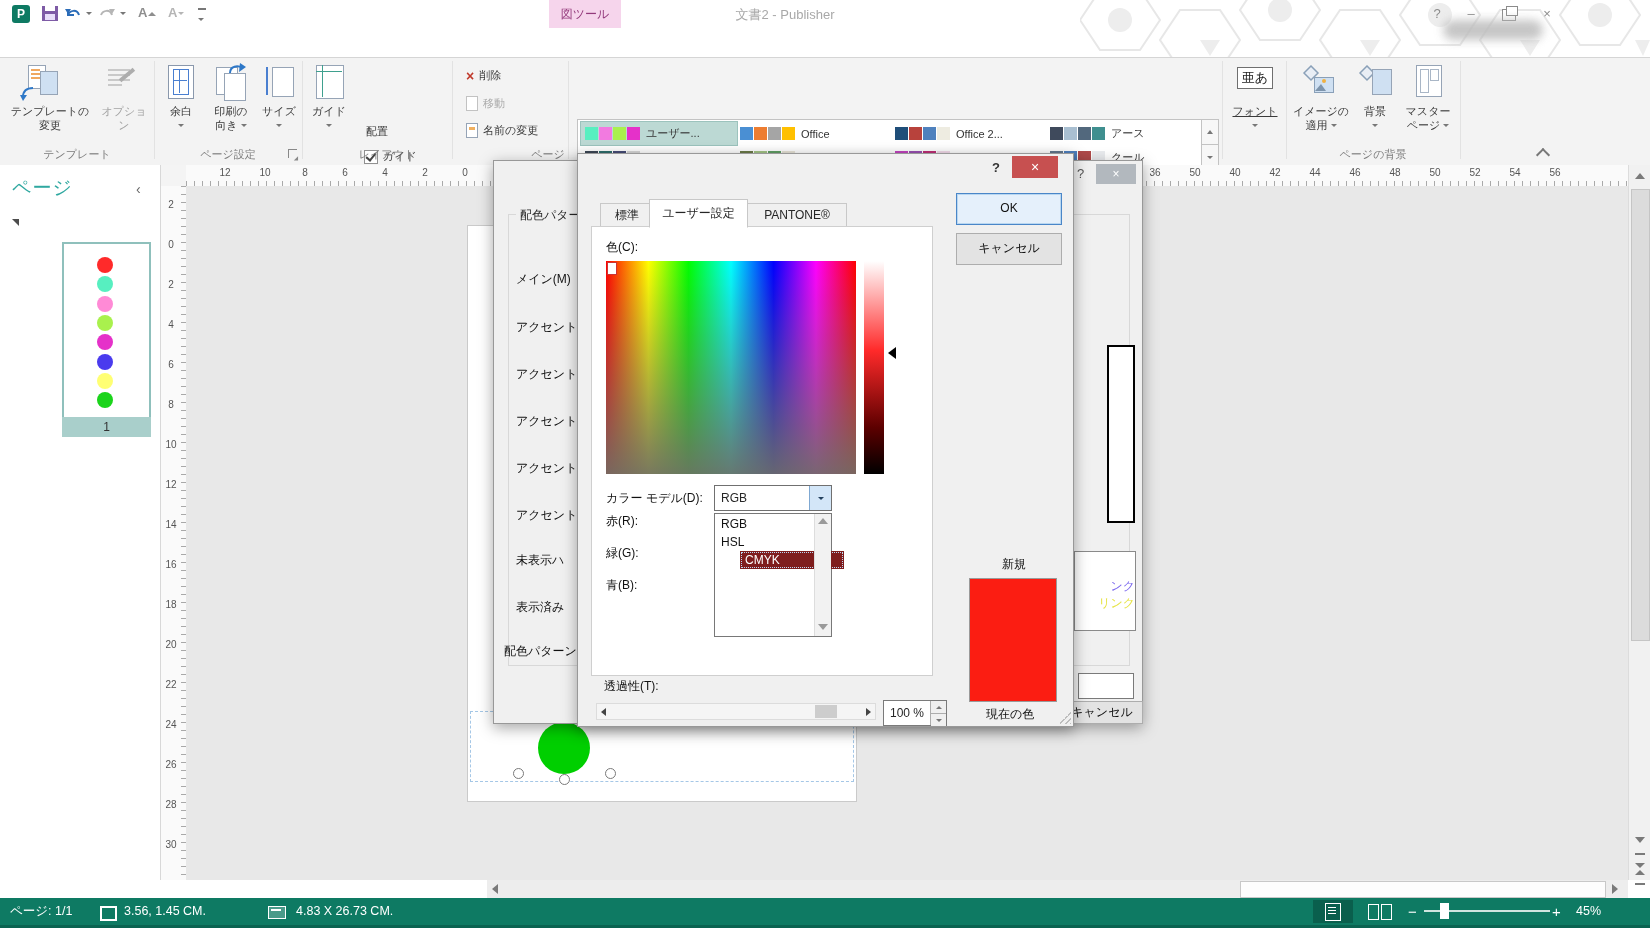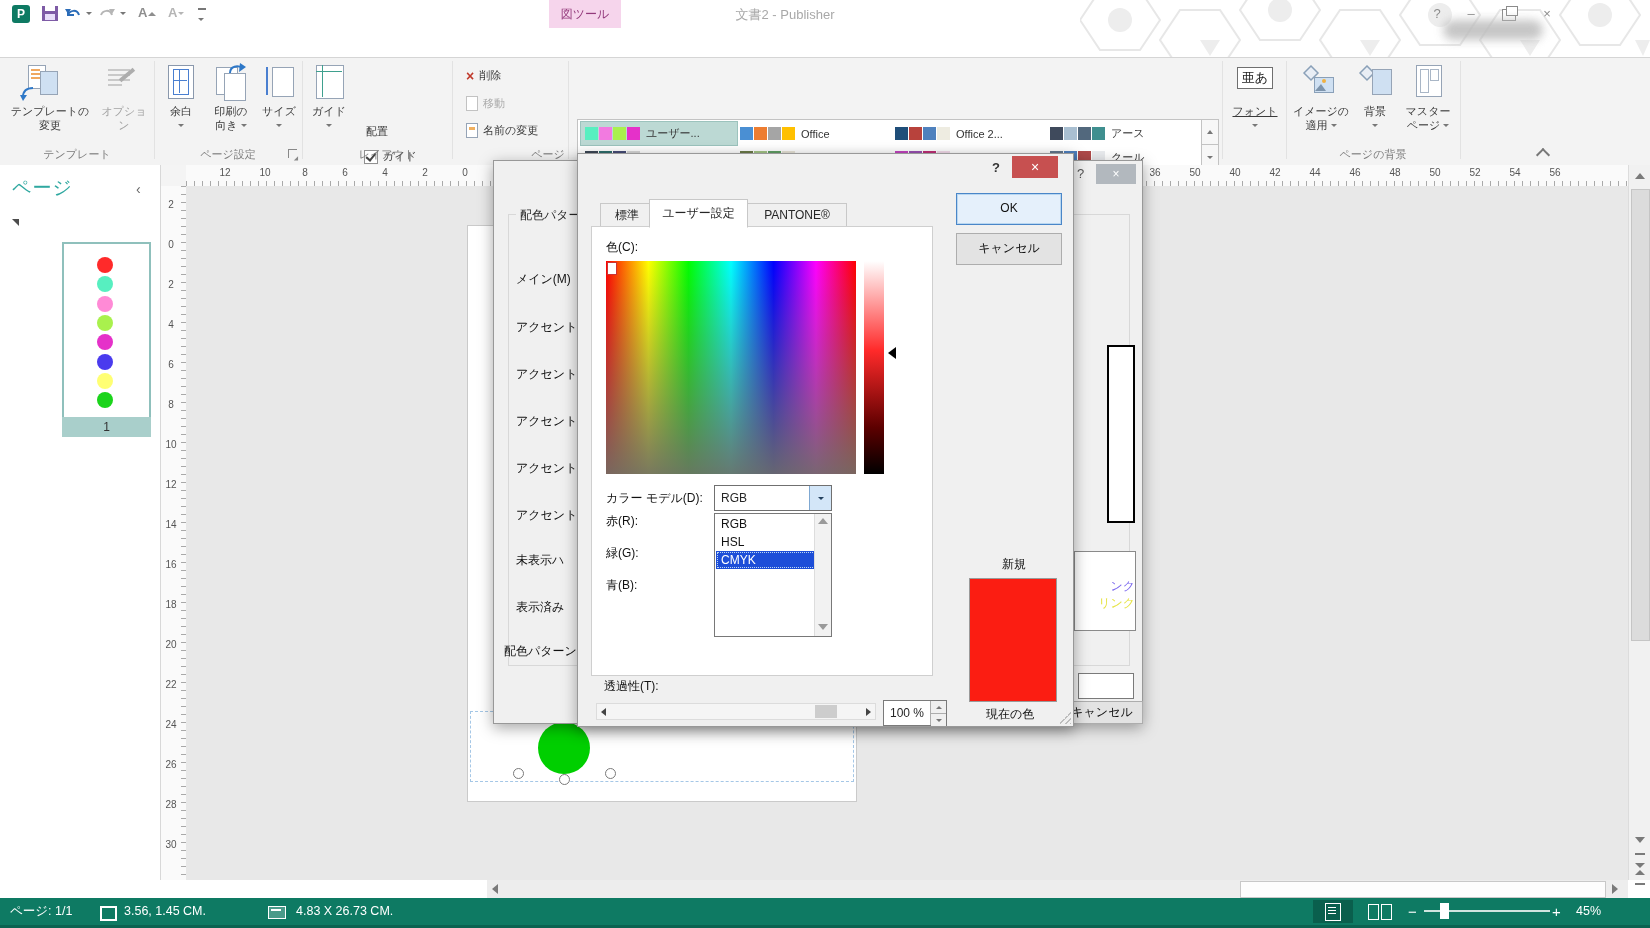--- a/index.html
+++ b/index.html
@@ -85,21 +85,21 @@
   .gradfield{position:absolute;left:14px;top:34px;width:250px;height:213px;
     background:linear-gradient(to bottom,rgba(110,110,102,0) 0%,rgba(110,110,102,.92) 100%),
     linear-gradient(to right,#f00 0%,#ff0 17%,#0f0 33%,#0ff 50%,#00f 67%,#f0f 84%,#f00 100%);}
   .gradmarker{position:absolute;left:2px;top:2px;width:8px;height:11px;background:#fff;box-shadow:0 0 0 1px #c33;}
   .lumbar{position:absolute;left:272px;top:34px;width:20px;height:213px;background:linear-gradient(to bottom,#fff 0%,#ff2a2a 42%,#5d0000 78%,#000 100%);}
   .lumarrow{position:absolute;left:296px;top:120px;width:0;height:0;border-top:6px solid transparent;border-bottom:6px solid transparent;border-right:8px solid #000;}
   .combo{position:absolute;left:122px;top:258px;width:118px;height:26px;background:#fff;border:1px solid #707070;font-size:12px;line-height:24px;padding-left:6px;box-sizing:border-box;}
   .combobtn{position:absolute;right:0;top:0;width:21px;height:24px;background:#d3e6f8;border-left:1px solid #7fa8d2;display:flex;align-items:center;justify-content:center;}
   .droplist{position:absolute;left:122px;top:286px;width:118px;height:124px;background:#fff;border:1px solid #787878;box-sizing:border-box;z-index:4;}
   .opt{height:18px;line-height:18px;padding-left:5px;font-size:12px;color:#111;width:99px;}
-  .opt.sel{background:#1d4ed8;color:#fff;outline:1px dotted #bcd8f2;outline-offset:-2px;}
+  .opt.sel{background:#7f1d1d;color:#fff;outline:1px dotted #bcd8f2;outline-offset:-2px;margin-left:24px;}
   .listscroll{position:absolute;right:0;top:0;width:16px;height:122px;background:#f2f2f2;border-left:1px solid #ddd;}
   .slider{position:absolute;left:18px;top:549px;width:280px;height:17px;background:#f5f5f5;border:1px solid #dcdcdc;box-sizing:border-box;}
   .slthumb{position:absolute;left:218px;top:1px;width:22px;height:13px;background:#cdcdcd;}
   .slarrow{position:absolute;top:4px;width:0;height:0;border-top:4px solid transparent;border-bottom:4px solid transparent;}
   .spinner{position:absolute;left:305px;top:546px;width:64px;height:26px;background:#fff;border:1px solid #7a7a7a;box-sizing:border-box;font-size:12px;line-height:24px;padding-left:6px;}
   .spincol{position:absolute;right:0;top:0;width:15px;height:24px;border-left:1px solid #adadad;}
   .spincol div{height:12px;display:flex;align-items:center;justify-content:center;background:#f0f0f0;}
   .newswatch{position:absolute;left:391px;top:424px;width:86px;height:122px;border:1px solid #9a9a9a;}
   .grip{position:absolute;right:2px;bottom:2px;width:12px;height:12px;background:
     linear-gradient(135deg,transparent 0 50%,#bdbdbd 50% 58%,transparent 58% 72%,#bdbdbd 72% 80%,transparent 80% 94%,#bdbdbd 94% 100%);}

